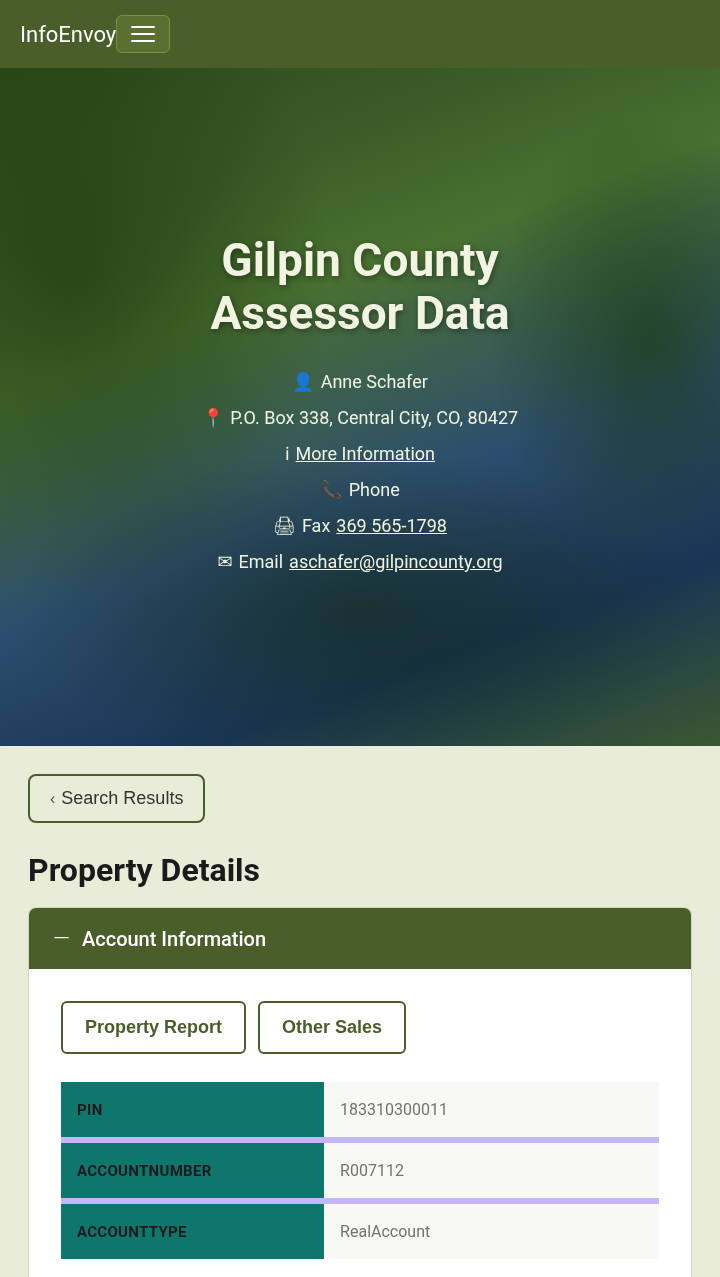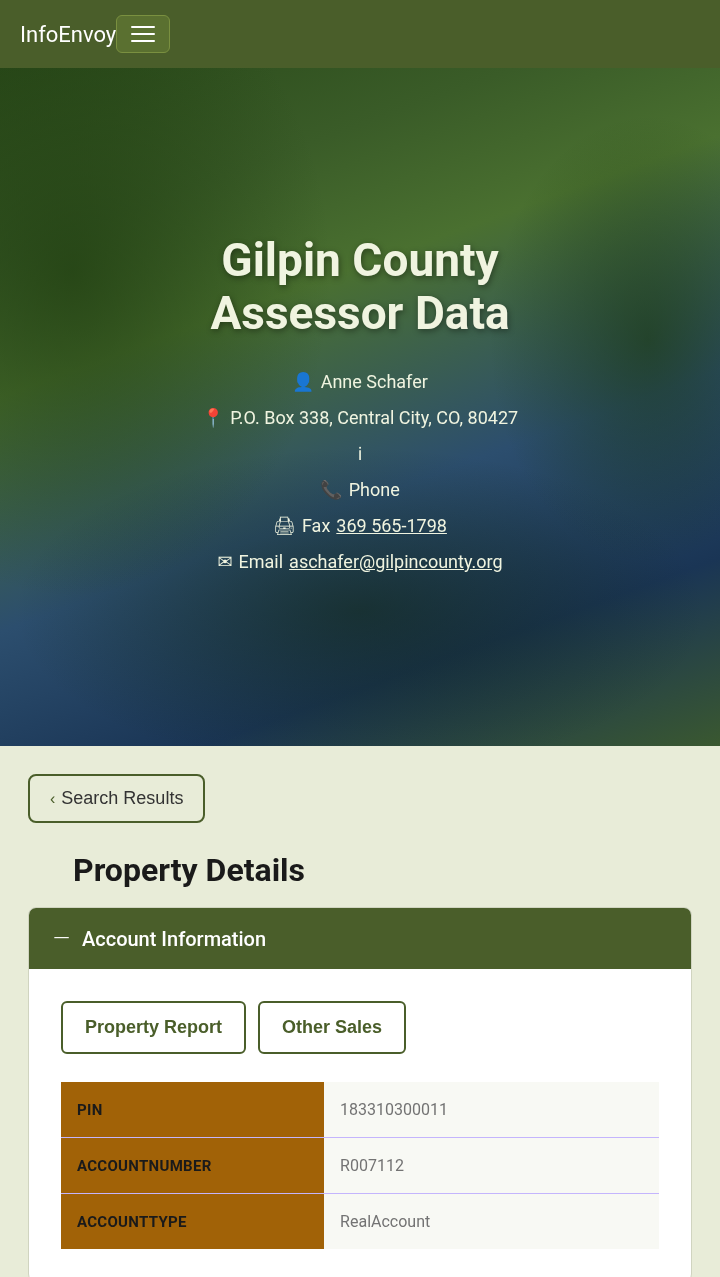--- a/index.html
+++ b/index.html
@@ -130,21 +130,20 @@
     .search-results-btn .chevron {
       font-size: 16px;
       color: #4a5e2a;
     }
 
     .property-details-title {
       font-size: 32px;
       font-weight: 700;
       color: #1a1a1a;
       margin-bottom: 18px;
-      margin-left: 45px;
     }
 
     
     .card {
       background: #fff;
       border-radius: 8px;
       overflow: hidden;
       border: 1px solid #d0d4c0;
     }
 
@@ -185,32 +184,32 @@
       cursor: pointer;
       white-space: nowrap;
     }
 
     
     .data-table {
       width: 100%;
       border-collapse: collapse;
     }
     .data-table tr {
-      border-top: 1px solid #c4b5fd;
+      border-top: 6px solid #c4b5fd;
     }
     .data-table tr:first-child {
       border-top: none;
     }
     .data-table td {
       padding: 18px 16px;
       font-size: 16px;
       vertical-align: middle;
     }
     .data-table .label-cell {
-      background: #a16207;
+      background: #0f766e;
       font-weight: 700;
       color: #1a1a1a;
       width: 44%;
       font-size: 15px;
       letter-spacing: 0.3px;
     }
     .data-table .value-cell {
       background: #f8f9f4;
       color: #737373;
     }
@@ -238,20 +237,21 @@
       <div class="line">
         <span class="hero-icon">👤</span>
         <span>Anne Schafer</span>
       </div>
       <div class="line">
         <span class="hero-icon">📍</span>
         <span>P.O. Box 338, Central City, CO, 80427</span>
       </div>
       <div class="line">
         <span class="hero-icon">ℹ</span>
+        <a href="#">More Information</a>
       </div>
       <div class="line">
         <span class="hero-icon">📞</span>
         <span>Phone</span>
       </div>
       <div class="line">
         <span class="hero-icon">🖨</span>
         <span>Fax</span>
         <a href="#">369 565-1798</a>
       </div>

